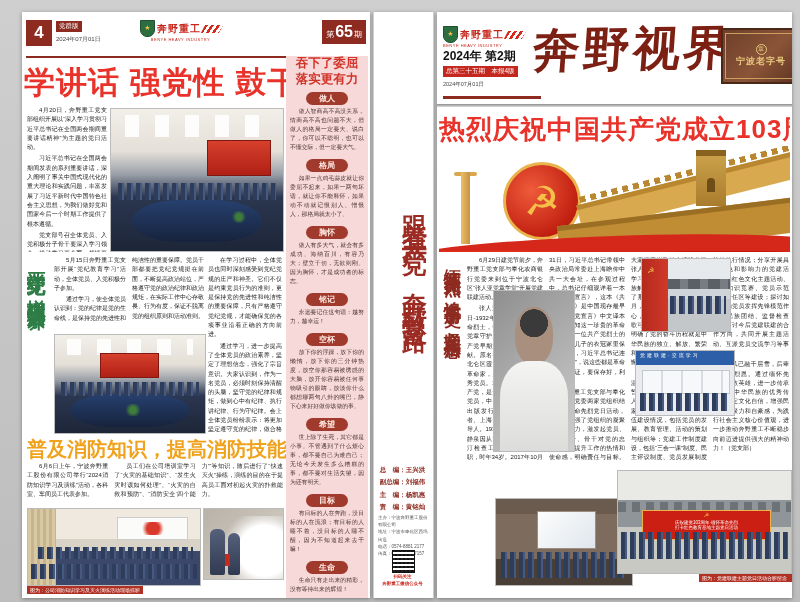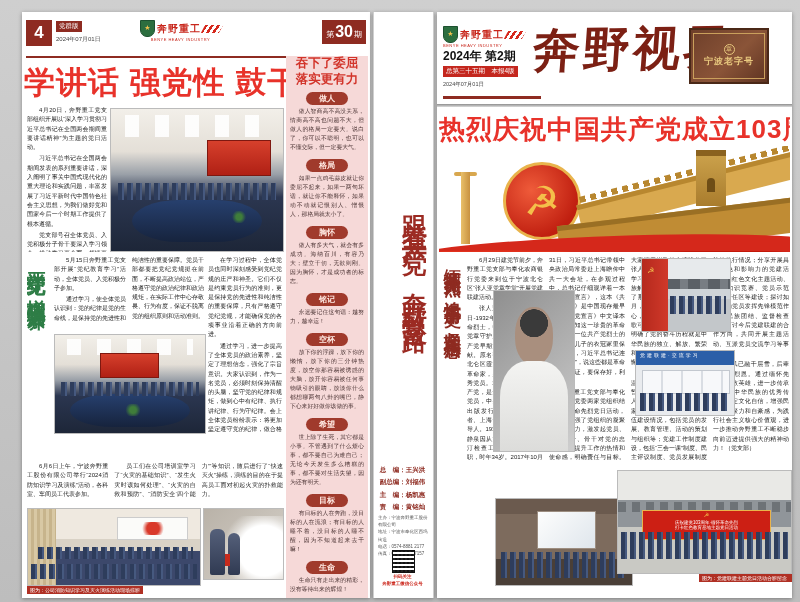--- a/index.html
+++ b/index.html
@@ -78,21 +78,21 @@
   .credits div{font-size:6.5px;font-weight:bold;color:#8e2b21;line-height:1.9;}
   .stripinfo{left:4px;top:502px;width:50px;font-size:4.5px;color:#555;line-height:1.6;}
   .qr{left:18px;top:538px;width:21px;height:21px;border:1px solid #111;background-image:repeating-linear-gradient(0deg,#111 0 2px,#fff 2px 4px),repeating-linear-gradient(90deg,#111 0 2px,rgba(255,255,255,.0) 2px 4px);background-blend-mode:screen;}
   .qr-cap{left:0;top:562px;width:57px;text-align:center;font-size:4.5px;color:#cc2a1f;line-height:1.5;font-weight:bold;}
   
   .rp-logo{left:6px;top:14px;display:flex;flex-direction:column;}
   .rp-edition{left:6px;top:36px;font-size:12px;font-weight:bold;color:#111;white-space:nowrap;}
   .rp-badge{left:6px;top:54px;background:#c4271e;color:#fff;font-size:6.5px;padding:1px 3px;white-space:nowrap;}
   .rp-date{left:6px;top:69px;font-size:5.5px;color:#444;}
   .masthead{left:96px;top:6px;font-family:"DejaVu Serif","Liberation Serif",serif;font-weight:bold;font-size:47px;color:#7c2014;letter-spacing:3px;transform:skewX(-5deg) rotate(-1deg);white-space:nowrap;}
-  .plaque{left:252px;top:16px;width:80px;height:56px;background:linear-gradient(135deg,#6e3f2a,#8a5438 55%,#5e3321);border:2px solid #4a2817;box-sizing:border-box;display:flex;flex-direction:column;align-items:center;justify-content:center;gap:2px;}
+  .plaque{left:284px;top:16px;width:80px;height:56px;background:linear-gradient(135deg,#6e3f2a,#8a5438 55%,#5e3321);border:2px solid #4a2817;box-sizing:border-box;display:flex;flex-direction:column;align-items:center;justify-content:center;gap:2px;}
   .plaque-inner{border:1px solid #caa05c;width:70px;height:44px;display:flex;flex-direction:column;align-items:center;justify-content:center;}
   .seal{width:9px;height:9px;border-radius:50%;border:1px solid #e8c87e;color:#e8c87e;font-size:6px;line-height:9px;text-align:center;}
   .plaque-txt{color:#e8c87e;font-size:9px;font-weight:bold;letter-spacing:1px;white-space:nowrap;}
   .rp-rule-left{left:6px;top:84px;width:98px;height:3px;background:#8e2b21;}
   .rp-rule{left:0;top:92px;width:355px;height:3px;background:linear-gradient(180deg,#8d8d8d,#dcdcdc);}
   .banner{left:2px;top:98px;width:351px;height:142px;overflow:hidden;}
   .banner-title{position:absolute;left:0;top:2px;width:100%;text-align:center;font-size:26px;font-weight:900;color:#e8322a;letter-spacing:1px;white-space:nowrap;}
   .illus{position:absolute;left:0;top:36px;width:100%;height:106px;overflow:hidden;}
   .huabiao{position:absolute;left:22px;bottom:8px;width:9px;height:72px;background:linear-gradient(90deg,#e9c06a,#c89140);}
   .hb-cap{position:absolute;left:15px;bottom:76px;width:23px;height:4px;background:#d8a74e;border-radius:2px;}
@@ -122,21 +122,21 @@
     <div class="abs lp-logo">
       <div class="brandline">
         <span class="shield">★</span>
         <span class="brandtxt">奔野重工</span>
         <span class="wings"></span>
       </div>
       <span class="brand-en">BENYE HEAVY INDUSTRY</span>
     </div>
     <div class="abs issue-box">
       <span class="sm">第</span>
-      <span class="bg">30</span>
+      <span class="bg">65</span>
       <span class="sm">期</span>
     </div>
     <div class="abs lp-rule"></div>
 
     <div class="abs a1-title">学讲话 强党性 鼓干劲</div>
     <div class="abs a1-text bt">
       <p>4月20日，奔野重工党支部组织开展以“深入学习贯彻习近平总书记在全国两会期间重要讲话精神”为主题的党日活动。</p>
       <p>习近平总书记在全国两会期间发表的系列重要讲话，深入阐明了事关中国式现代化的重大理论和实践问题，丰富发展了习近平新时代中国特色社会主义思想，为我们做好党和国家今后一个时期工作提供了根本遵循。</p>
       <p>党支部号召全体党员、入党积极分子骨干要深入学习领会，推动学习更全面、领悟更透彻、落实更有力，进一步增强坚决拥护“两个确立”、坚决做到“两个维护”的思想，确保习近平总书记重要讲话精神在奔野重工认真学习、一贯彻底。（党支部）</p>
     </div>
@@ -158,20 +158,21 @@
       <div class="abs redscreen" style="left:30%;top:18%;width:38%;height:24%;"></div>
       <div class="abs mtable" style="left:10%;top:60%;width:80%;height:34%;"></div>
       <div class="abs crowdstrip" style="left:4%;top:48%;width:92%;height:14%;"></div>
       <div class="abs greenpot" style="left:46%;top:70%;width:18px;height:12px;"></div>
     </div>
     <div class="abs a2-b2 bt">
       <p>在学习过程中，全体党员也同时深刻感受到党纪党规的庄严和神圣。它们不仅是约束党员行为的准则，更是保持党的先进性和纯洁性的重要保障，只有严格遵守党纪党规，才能确保党的各项事业沿着正确的方向前进。</p>
       <p>通过学习，进一步提高了全体党员的政治素养，坚定了理想信念，强化了宗旨意识。大家认识到，作为一名党员，必须时刻保持清醒的头脑，坚守党的纪律和规矩，做到心中有纪律、执行讲纪律、行为守纪律。会上全体党员纷纷表示：将更加坚定遵守党的纪律，做合格党员的决心，并在实际工作中践行党员的纪律要求，为党的事业发展贡献自己的力量，为奔野的明天发挥自己应有的积极和奉献的作用和力量。（党支部）</p>
     </div>
 
+    <div class="abs a3-title">普及消防知识，提高消防技能</div>
     <div class="abs a3-text bt">
       <p>6月6日上午，宁波奔野重工股份有限公司举行“2024消防知识学习及演练”活动，各科室、车间员工代表参加。</p>
       <p>员工们在公司培训室学习了“火灾的基础知识”、“发生火灾时该如何处理”、“火灾的自救和预防”、“消防安全‘四个能力’”等知识，随后进行了“快速灭火”操练，演练的目的在于提高员工面对初起火灾的扑救能力。</p>
 
     </div>
     <div class="photo ph-train" style="left:5px;top:496px;width:172px;height:76px;">
       <div class="abs curtain"></div>
       <div class="abs whitescreen" style="left:52%;top:10%;width:40%;height:28%;">
         <div class="abs redblob" style="left:30%;top:20%;width:40%;height:60%;"></div>
       </div>

